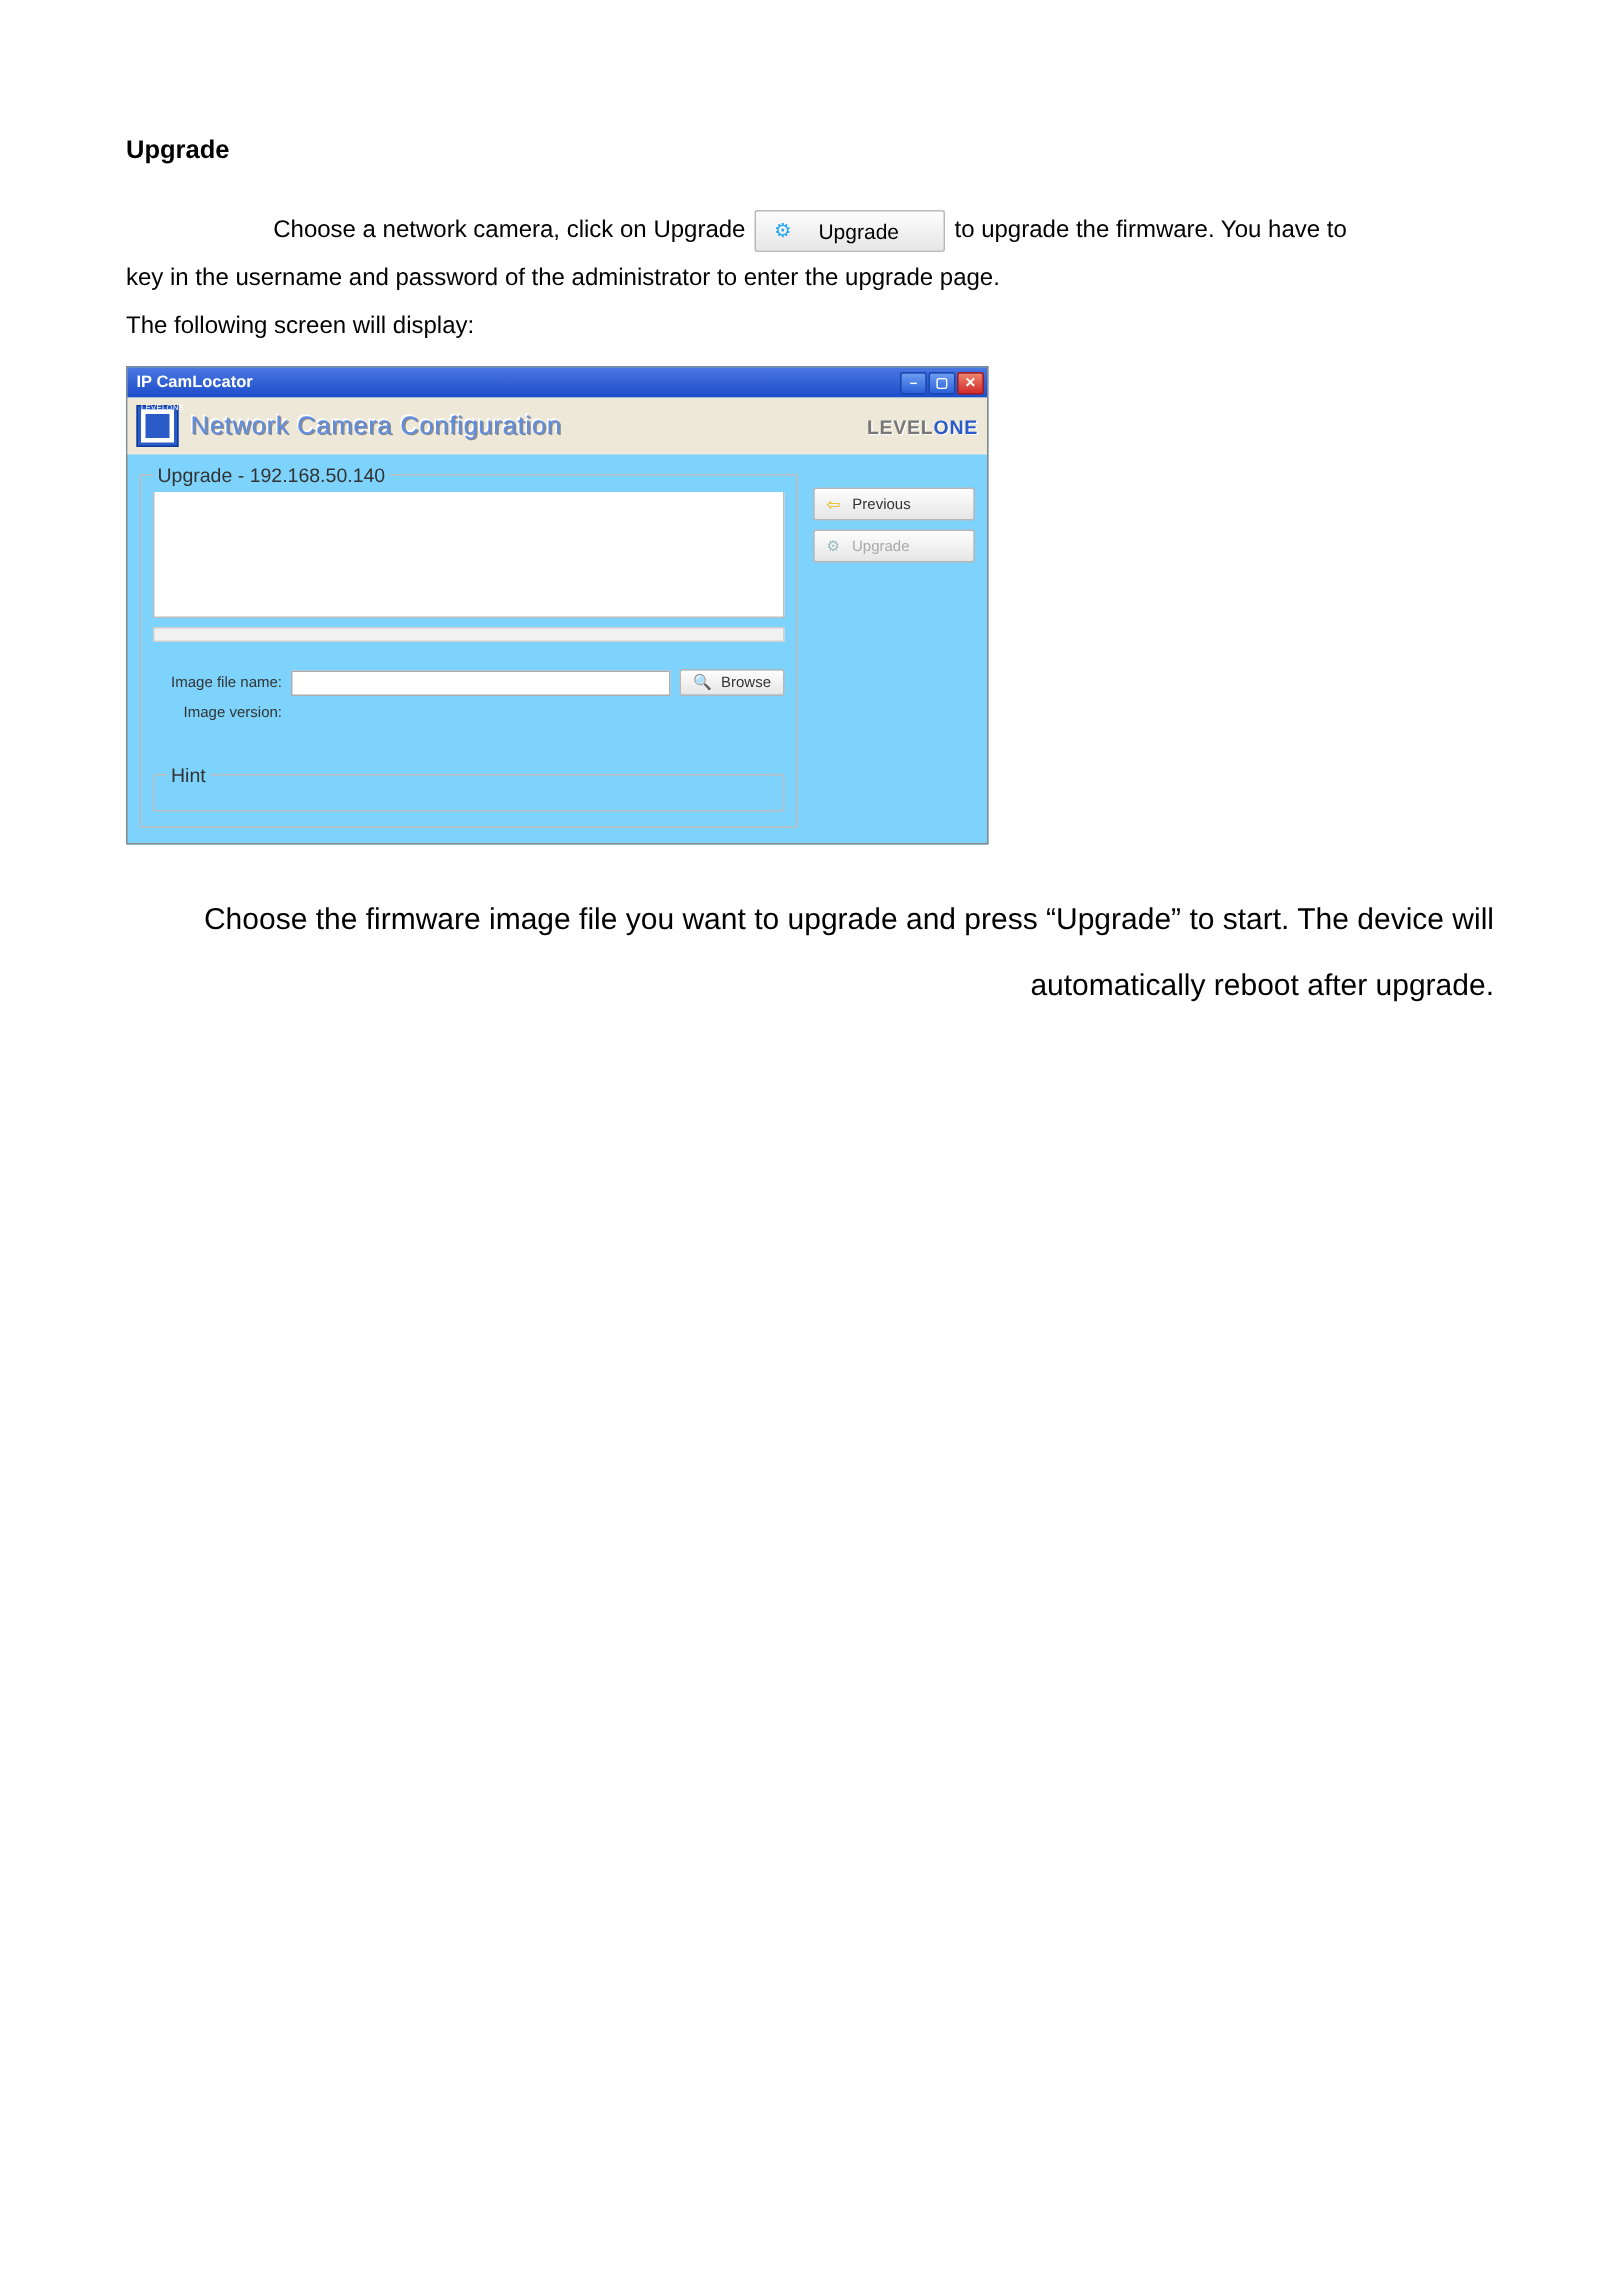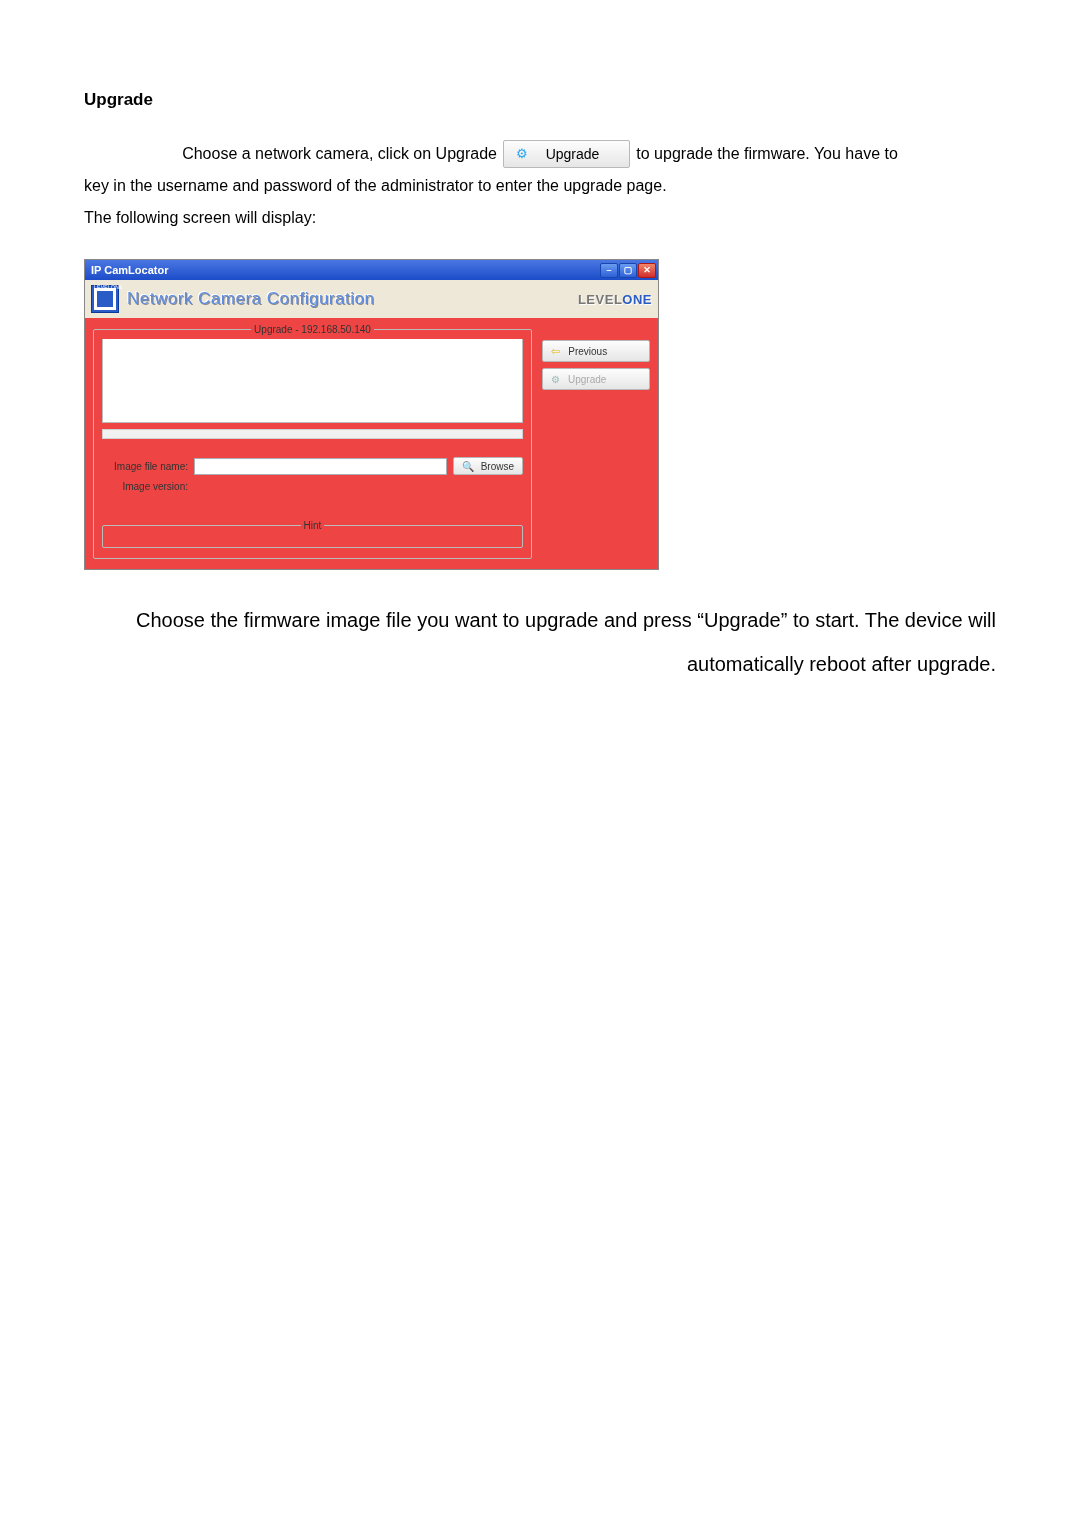--- a/index.html
+++ b/index.html
@@ -40,23 +40,23 @@
       height: 28px;
       gap: 18px;
     }
     .inline-btn .gear {
       color: #2aa7f3;
       font-size: 13px;
     }
     
     .win {
       width: 575px;
-      background: #ef4444;
+      background: #7dd3fc;
       border: 1px solid #888;
-      margin-top: 25px;
+      margin-top: 10px;
       margin-bottom: 30px;
       font-size: 10px;
     }
     .titlebar {
       background: linear-gradient(#4a77e2,#1c4cc9);
       color: #fff;
       display: flex;
       align-items: center;
       justify-content: space-between;
       padding: 2px 2px 2px 6px;
@@ -129,21 +129,21 @@
     }
     .sidebar-btn.disabled { color: #aaa; }
     .arrow-back { color:#e6b800; font-size:11px; }
     .gear-icn { color:#9bb; font-size:10px; }
     fieldset {
       border: 1px solid #bbb;
       border-radius: 2px;
       padding: 8px 8px 8px 8px;
     }
     fieldset.main { padding: 10px 8px 10px 8px; }
-    legend { font-size: 10px; color: #333; padding: 0 3px; text-align: center; }
+    legend { font-size: 13px; color: #333; padding: 0 3px; }
     .tbl {
       width: 100%;
       border: 1px solid #9a9a9a;
       border-collapse: collapse;
       font-size: 10px;
       margin-bottom: 6px;
       background: #fff;
     }
     .tbl th {
       background: #eee;

